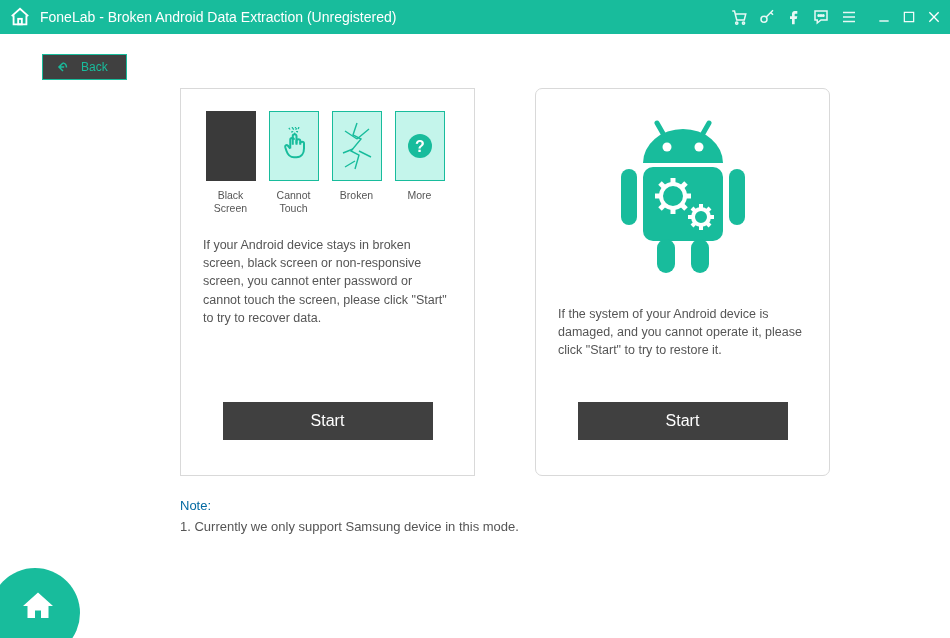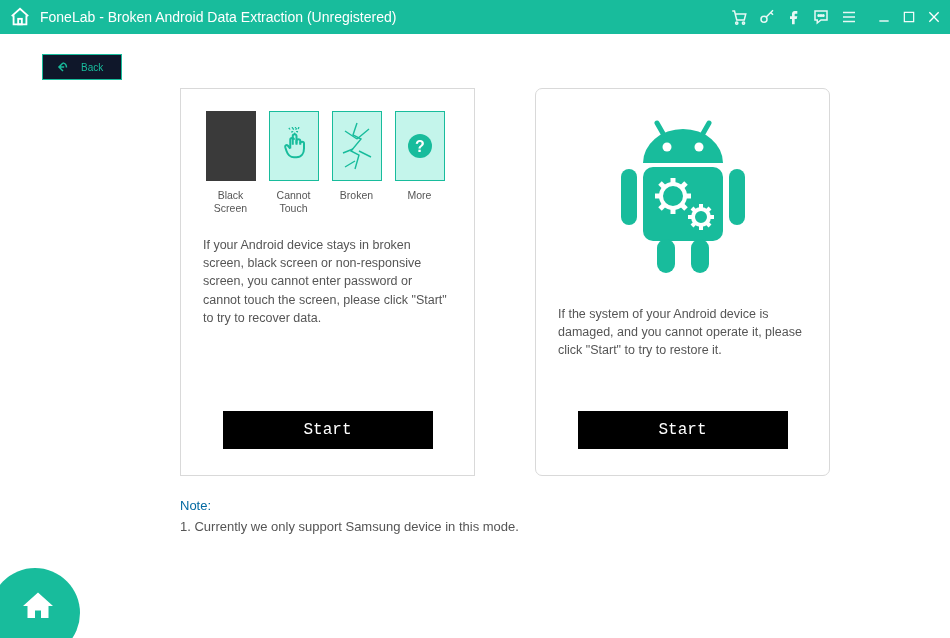--- a/index.html
+++ b/index.html
@@ -45,23 +45,23 @@
       align-items: center;
     }
     .win-controls span { cursor: pointer; font-size: 18px; line-height: 1; }
 
     .back-btn {
       position: absolute;
       top: 54px;
       left: 42px;
       border: 1px solid #18bc9c;
       color: #18bc9c;
-      background: #0f172a;
+      background: #404040;
       padding: 5px 18px 5px 12px;
-      font-size: 10px;
+      font-size: 12px;
       cursor: pointer;
       display: flex;
       align-items: center;
       gap: 10px;
     }
     .back-btn .arrow {
       font-size: 16px;
       line-height: 1;
     }
 
@@ -113,30 +113,29 @@
     }
 
     .card p.desc {
       font-size: 12.5px;
       color: #555;
       line-height: 1.45;
       margin-top: 12px;
     }
 
     .start-btn {
-      background: #000000;
+      background: #404040;
       color: #fff;
       border: none;
       font-size: 16px;
       padding: 10px 0;
       width: 210px;
-      margin: auto auto 8px auto;
+      margin: auto auto 17px auto;
       cursor: pointer;
       display: block;
-      font-family: Liberation Mono, monospace;
     }
 
     .card.right-card {
       align-items: center;
       border-radius: 7px;
     }
     .android-ico {
       margin-top: 0px;
       margin-bottom: 14px;
     }

